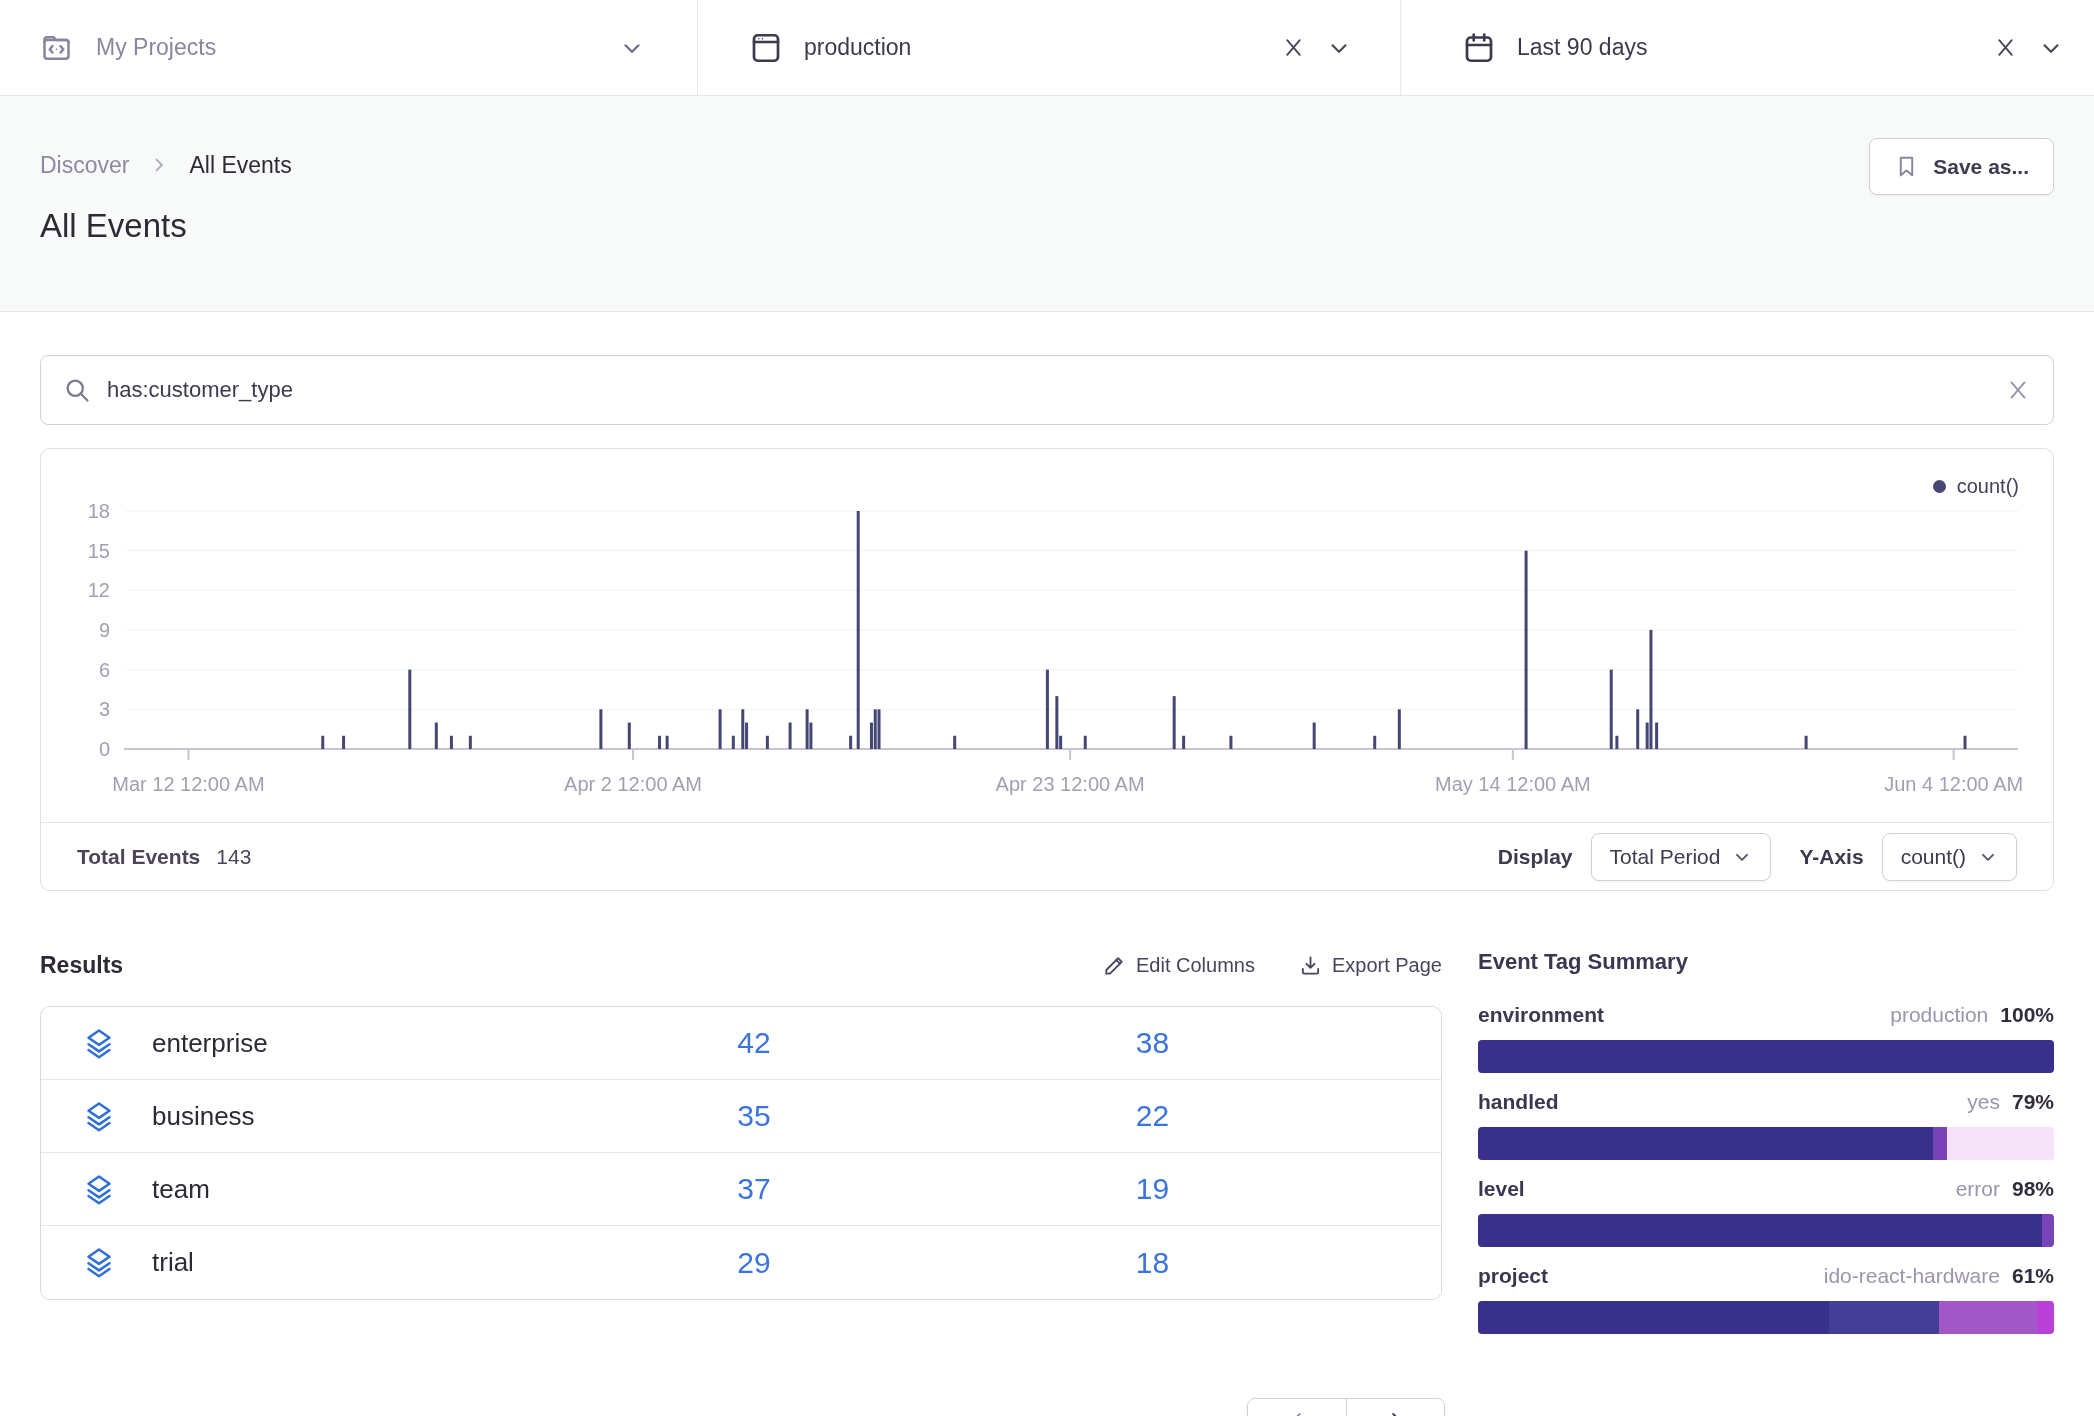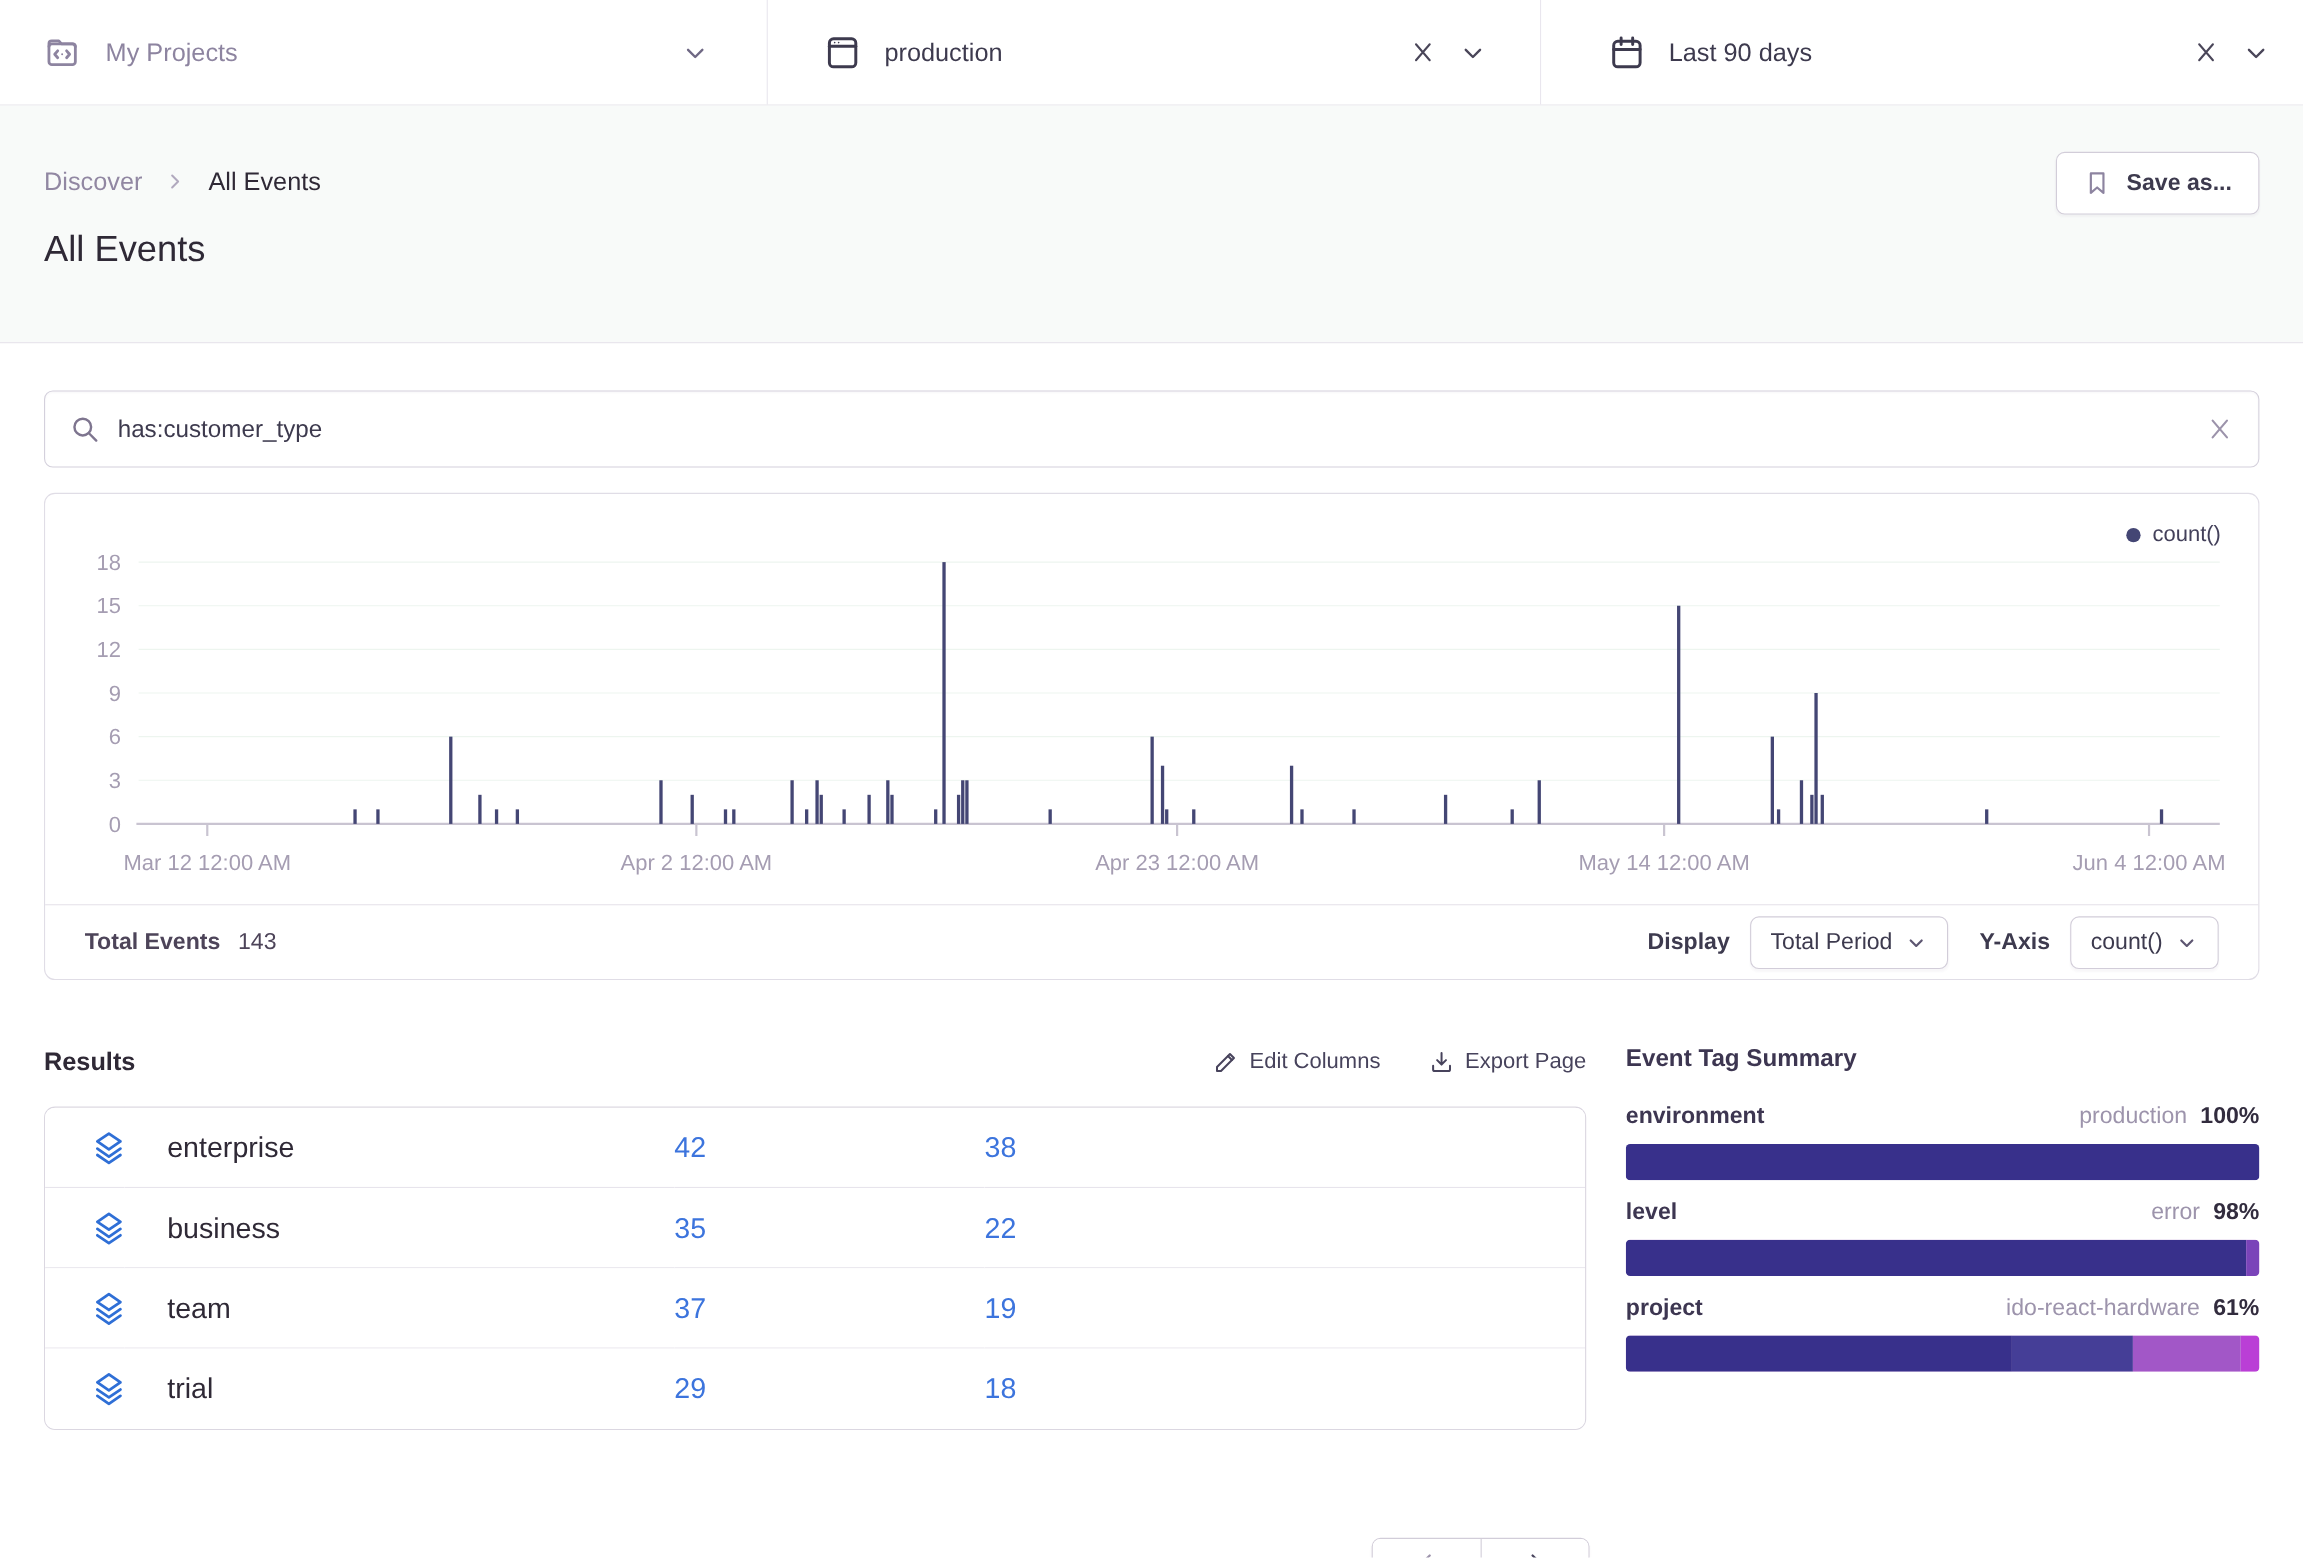--- a/index.html
+++ b/index.html
@@ -64,21 +64,21 @@
   .rh-action { display:flex; align-items:center; gap:10px; font-size:20px; color:#47435c; cursor:pointer; margin-left:44px; }
 
   table.results-table { margin-top:25px; width:1402px; border-collapse:separate; border-spacing:0;
     border:1px solid #dbd7e1; border-radius:10px; overflow:hidden; background:#fff; }
   .results-table th { background:#f4f7f6; height:75px; font-size:17px; font-weight:bold; letter-spacing:0.6px;
     color:#494060; text-align:left; border-bottom:1px solid #dbd7e1; }
   .results-table td { height:73px; border-bottom:1px solid #e7e4ec; background:#fff; }
   .results-table tr:last-child td { border-bottom:none; }
   .col-icon { width:64px; padding-left:44px; }
   .col-name { width:500px; padding-left:39px; font-size:26px; color:#2f2936; }
-  .col-num { text-align:left; font-size:26px; }
+  .col-num { text-align:center; font-size:30px; }
   .col-count { width:282px; }
   .col-unique { padding-right:31px; }
   .num-link { color:#3c74dd; cursor:pointer; }
   th.col-name, th.col-num { font-size:17px; }
   .th-sort { display:inline-flex; align-items:center; gap:6px; justify-content:flex-end; }
 
   .pagination { position:absolute; left:1247px; top:1398px; display:flex; border:1px solid #d2cdd9;
     border-radius:8px; overflow:hidden; background:#fff; box-shadow:0 2px 2px rgba(70,60,90,0.05); }
   .page-btn { width:98px; height:42px; display:flex; align-items:center; justify-content:center; background:#fff; cursor:pointer; }
   .page-btn + .page-btn { border-left:1px solid #d2cdd9; }
@@ -386,20 +386,33 @@
           <span class="tag-name">environment</span>
           <span class="tag-spacer"></span>
           <span class="tag-topvalue">production</span>
           <span class="tag-pct">100%</span>
         </div>
         <div class="tag-bar">
             <div class="seg" style="width: 100%; background: rgb(56, 48, 139);"></div>
           </div>
       </div>
 
+      <div class="tag-group">
+        <div class="tag-head">
+          <span class="tag-name">handled</span>
+          <span class="tag-spacer"></span>
+          <span class="tag-topvalue">yes</span>
+          <span class="tag-pct">79%</span>
+        </div>
+        <div class="tag-bar">
+            <div class="seg" style="width: 79%; background: rgb(56, 48, 139);"></div>
+            <div class="seg" style="width: 2.5%; background: rgb(122, 68, 185);"></div>
+            <div class="seg" style="width: 18.5%; background: rgb(247, 227, 248);"></div>
+          </div>
+      </div>
 
       <div class="tag-group">
         <div class="tag-head">
           <span class="tag-name">level</span>
           <span class="tag-spacer"></span>
           <span class="tag-topvalue">error</span>
           <span class="tag-pct">98%</span>
         </div>
         <div class="tag-bar">
             <div class="seg" style="width: 98%; background: rgb(56, 48, 139);"></div>

